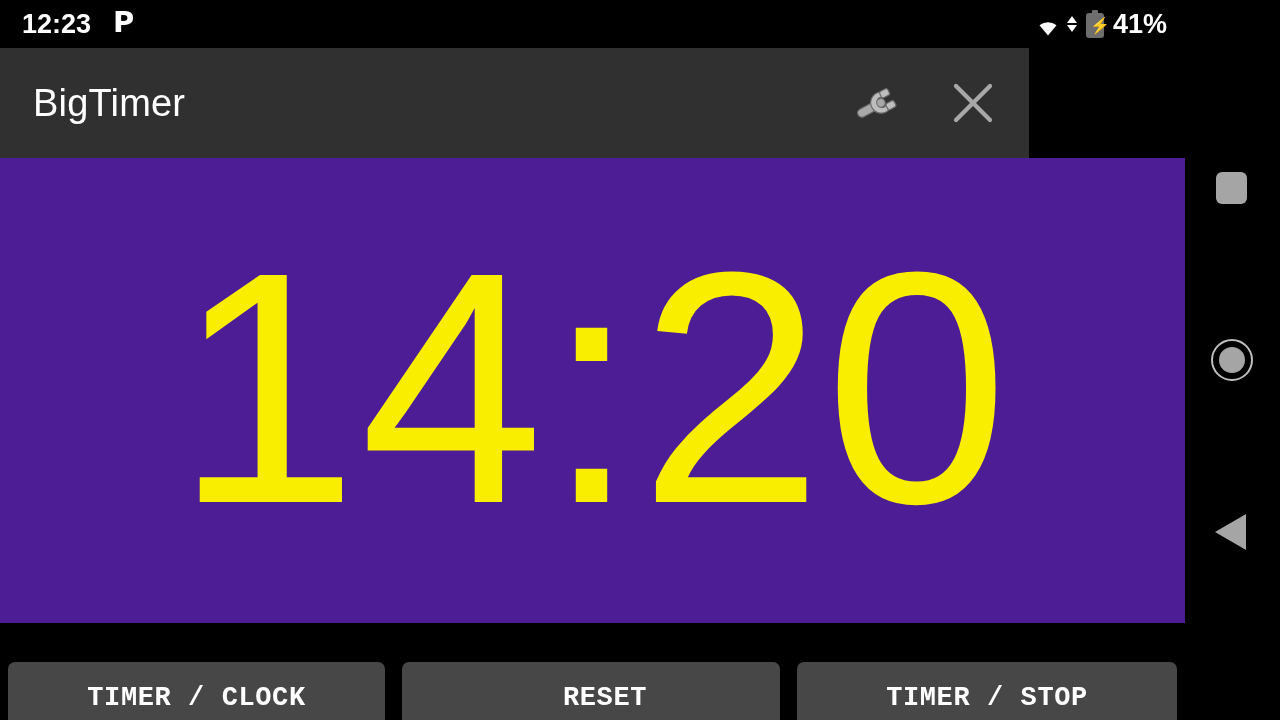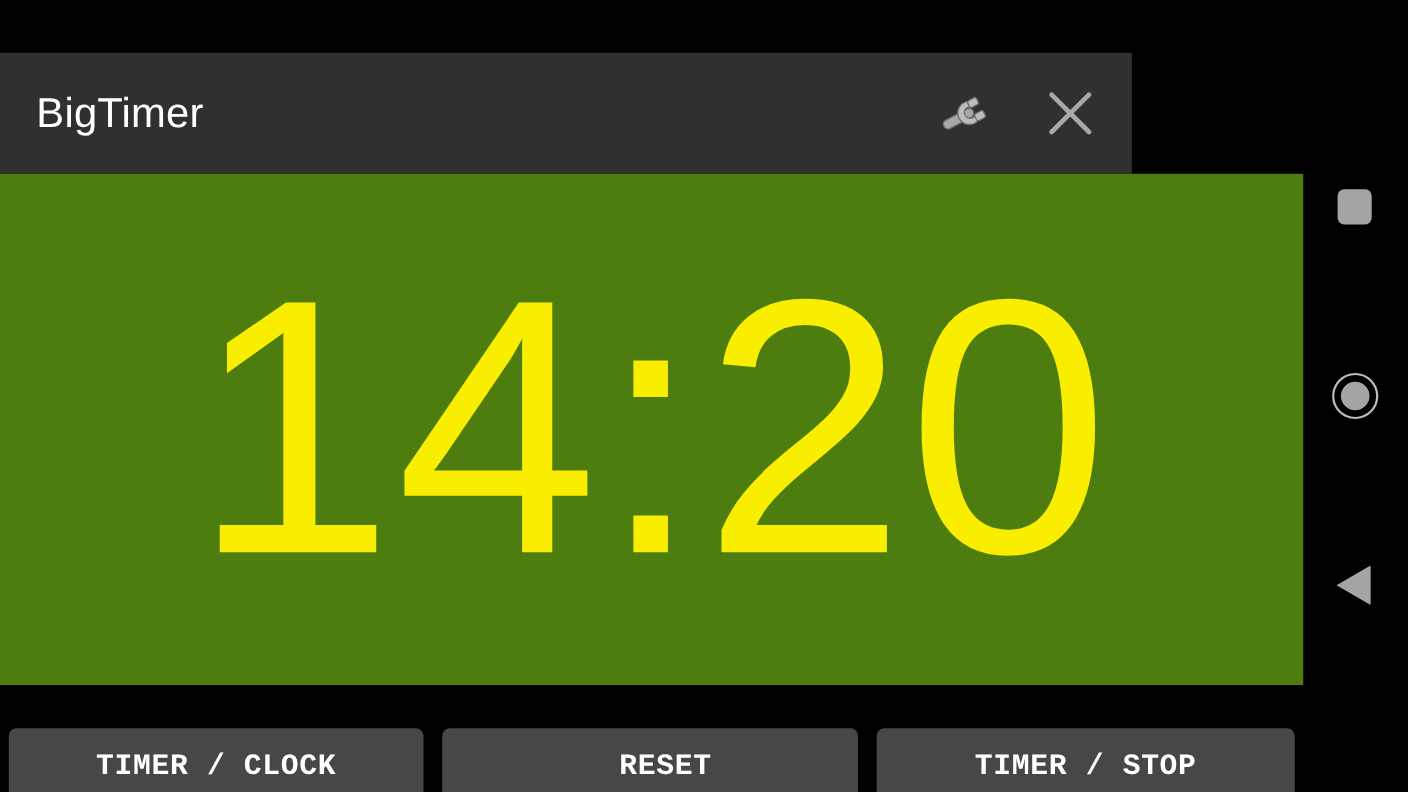--- a/index.html
+++ b/index.html
@@ -160,21 +160,21 @@
     justify-content: center;
     cursor: pointer;
   }
 
   
   #timer-area {
     position: absolute;
     left: 0; top: 158px;
     width: 1185px;
     height: 465px;
-    background: #4d7c0f;
+    background: #4c1d95;
     display: flex;
     align-items: center;
     justify-content: center;
   }
   #timer-display {
     color: #faee00;
     font-size: 330px;
     font-weight: normal;
     line-height: 1;
     letter-spacing: 2px;
@@ -255,20 +255,46 @@
     border-bottom: 18px solid transparent;
     border-right: 31px solid #a5a5a5;
     cursor: pointer;
   }
 </style>
 </head>
 <body>
 
 <div id="screen">
 
+  <div id="status-bar">
+    <span id="status-clock">12:23</span>
+
+    <span id="status-p-icon">
+      <span class="p-glyph">P</span>
+    </span>
+
+    <span id="status-right">
+      <span class="wifi-icon">
+        <svg width="32" height="26" viewBox="0 0 32 26">
+          <path d="M16 24.5 L7.5 14.2 A13.5 13.5 0 0 1 24.5 14.2 Z" fill="#ffffff"></path>
+          <path d="M16 24.5 L2 12 A20 20 0 0 1 30 12 Z" fill="none"></path>
+        </svg>
+      </span>
+      <span class="wifi-arrows">
+        <span class="up"></span>
+        <span class="down"></span>
+      </span>
+      <span class="battery-icon">
+        <span class="battery-cap"></span>
+        <span class="battery-body"></span>
+        <span class="battery-bolt">⚡</span>
+      </span>
+      <span id="battery-pct">41%</span>
+    </span>
+  </div>
 
   <div id="app-header">
     <span id="app-title">BigTimer</span>
 
     <span id="header-actions">
       <span class="header-icon-btn">
         <svg width="56" height="42" viewBox="0 0 56 42">
           <g transform="rotate(-28 28 21)">
             <rect x="4" y="17.5" width="30" height="8.5" rx="4.2" fill="#a8a8a8" stroke="#6d6d6d" stroke-width="1.2"></rect>
             <path d="M34 12 a10.5 10.5 0 1 0 0 19.5 l0 -5.6 a5.2 5.2 0 1 1 0 -8.3 Z" fill="#bdbdbd" stroke="#6d6d6d" stroke-width="1.2"></path>

